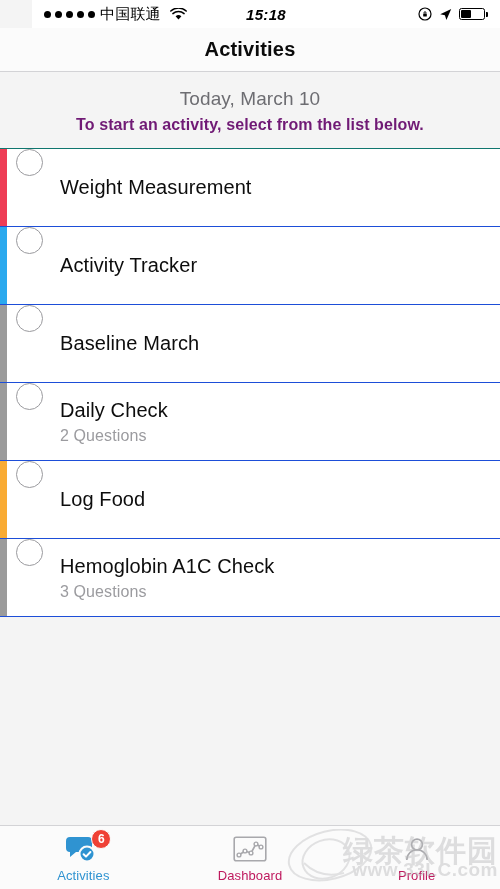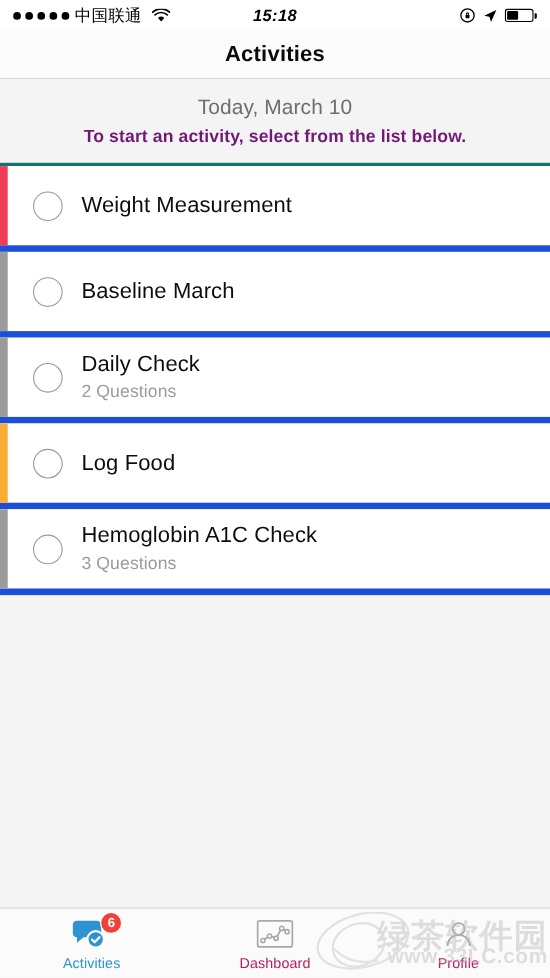--- a/index.html
+++ b/index.html
@@ -16,20 +16,21 @@
     display:flex; flex-direction:column;
   }
 
   
   .statusbar {
     height:28px; flex:0 0 28px;
     background:#ffffff;
     display:flex; align-items:center;
     padding:0 12px;
     position:relative;
+    margin-left:32px;
   }
   .sb-left { display:flex; align-items:center; gap:5px; }
   .dots { display:flex; gap:4px; align-items:center; }
   .dot { width:7px; height:7px; border-radius:50%; background:#000; }
   .carrier { font-size:15px; color:#000; letter-spacing:.2px; }
   .wifi { margin-left:4px; display:block; }
   .sb-center {
     position:absolute; left:0; right:0; text-align:center;
     font-size:15px; font-weight:bold; color:#000;
     letter-spacing:.3px; pointer-events:none;font-style:italic;
@@ -56,34 +57,34 @@
     border-bottom:1px solid #d3d3d6;
   }
   .navtitle { font-size:20px; font-weight:bold; color:#0b0b0b; letter-spacing:.2px; }
 
   
   .listheader {
     flex:0 0 auto;
     background:#f4f4f4;
     padding:16px 10px 14px;
     text-align:center;
-    border-bottom:3px solid #0f766e;
+    border-bottom:1px solid #0f766e;
   }
   .hdr-date { font-size:19px; color:#6d6d72; margin-bottom:6px; letter-spacing:.1px; }
   .hdr-hint { font-size:16px; color:#701a75; letter-spacing:.1px;font-weight:bold; }
 
   
   .list { flex:0 0 auto; background:#fff; }
   .row {
     position:relative;
-    display:flex; align-items:center;
+    display:flex; 
     background:#fff;
     min-height:78px;
-    padding-left:30px;
-    border-bottom:6px solid #1d4ed8;
+    padding-left:16px;
+    border-bottom:1px solid #1d4ed8;
   }
   .row-bar {
     position:absolute; left:0; top:0; bottom:0; width:7px;
   }
   .radio {
     width:27px; height:27px; border-radius:50%;
     border:1.4px solid #9a9a9e; background:#fff;
     flex:0 0 27px; margin-right:17px;
   }
   .row-text { display:flex; flex-direction:column; justify-content:center; gap:5px; }
@@ -191,20 +192,27 @@
     <div class="hdr-date">Today, March 10</div>
     <div class="hdr-hint">To start an activity, select from the list below.</div>
   </div>
 
   <div class="list" id="activity-list">
       <div class="row">
         <div class="row-bar" style="background: rgb(238, 61, 85);"></div>
         <div class="radio"></div>
         <div class="row-text">
           <div class="row-title">Weight Measurement</div>
+        </div>
+      </div>
+      <div class="row">
+        <div class="row-bar" style="background: rgb(42, 169, 238);"></div>
+        <div class="radio"></div>
+        <div class="row-text">
+          <div class="row-title">Activity Tracker</div>
         </div>
       </div>
       <div class="row">
         <div class="row-bar" style="background: rgb(155, 155, 155);"></div>
         <div class="radio"></div>
         <div class="row-text">
           <div class="row-title">Baseline March</div>
         </div>
       </div>
       <div class="row">

